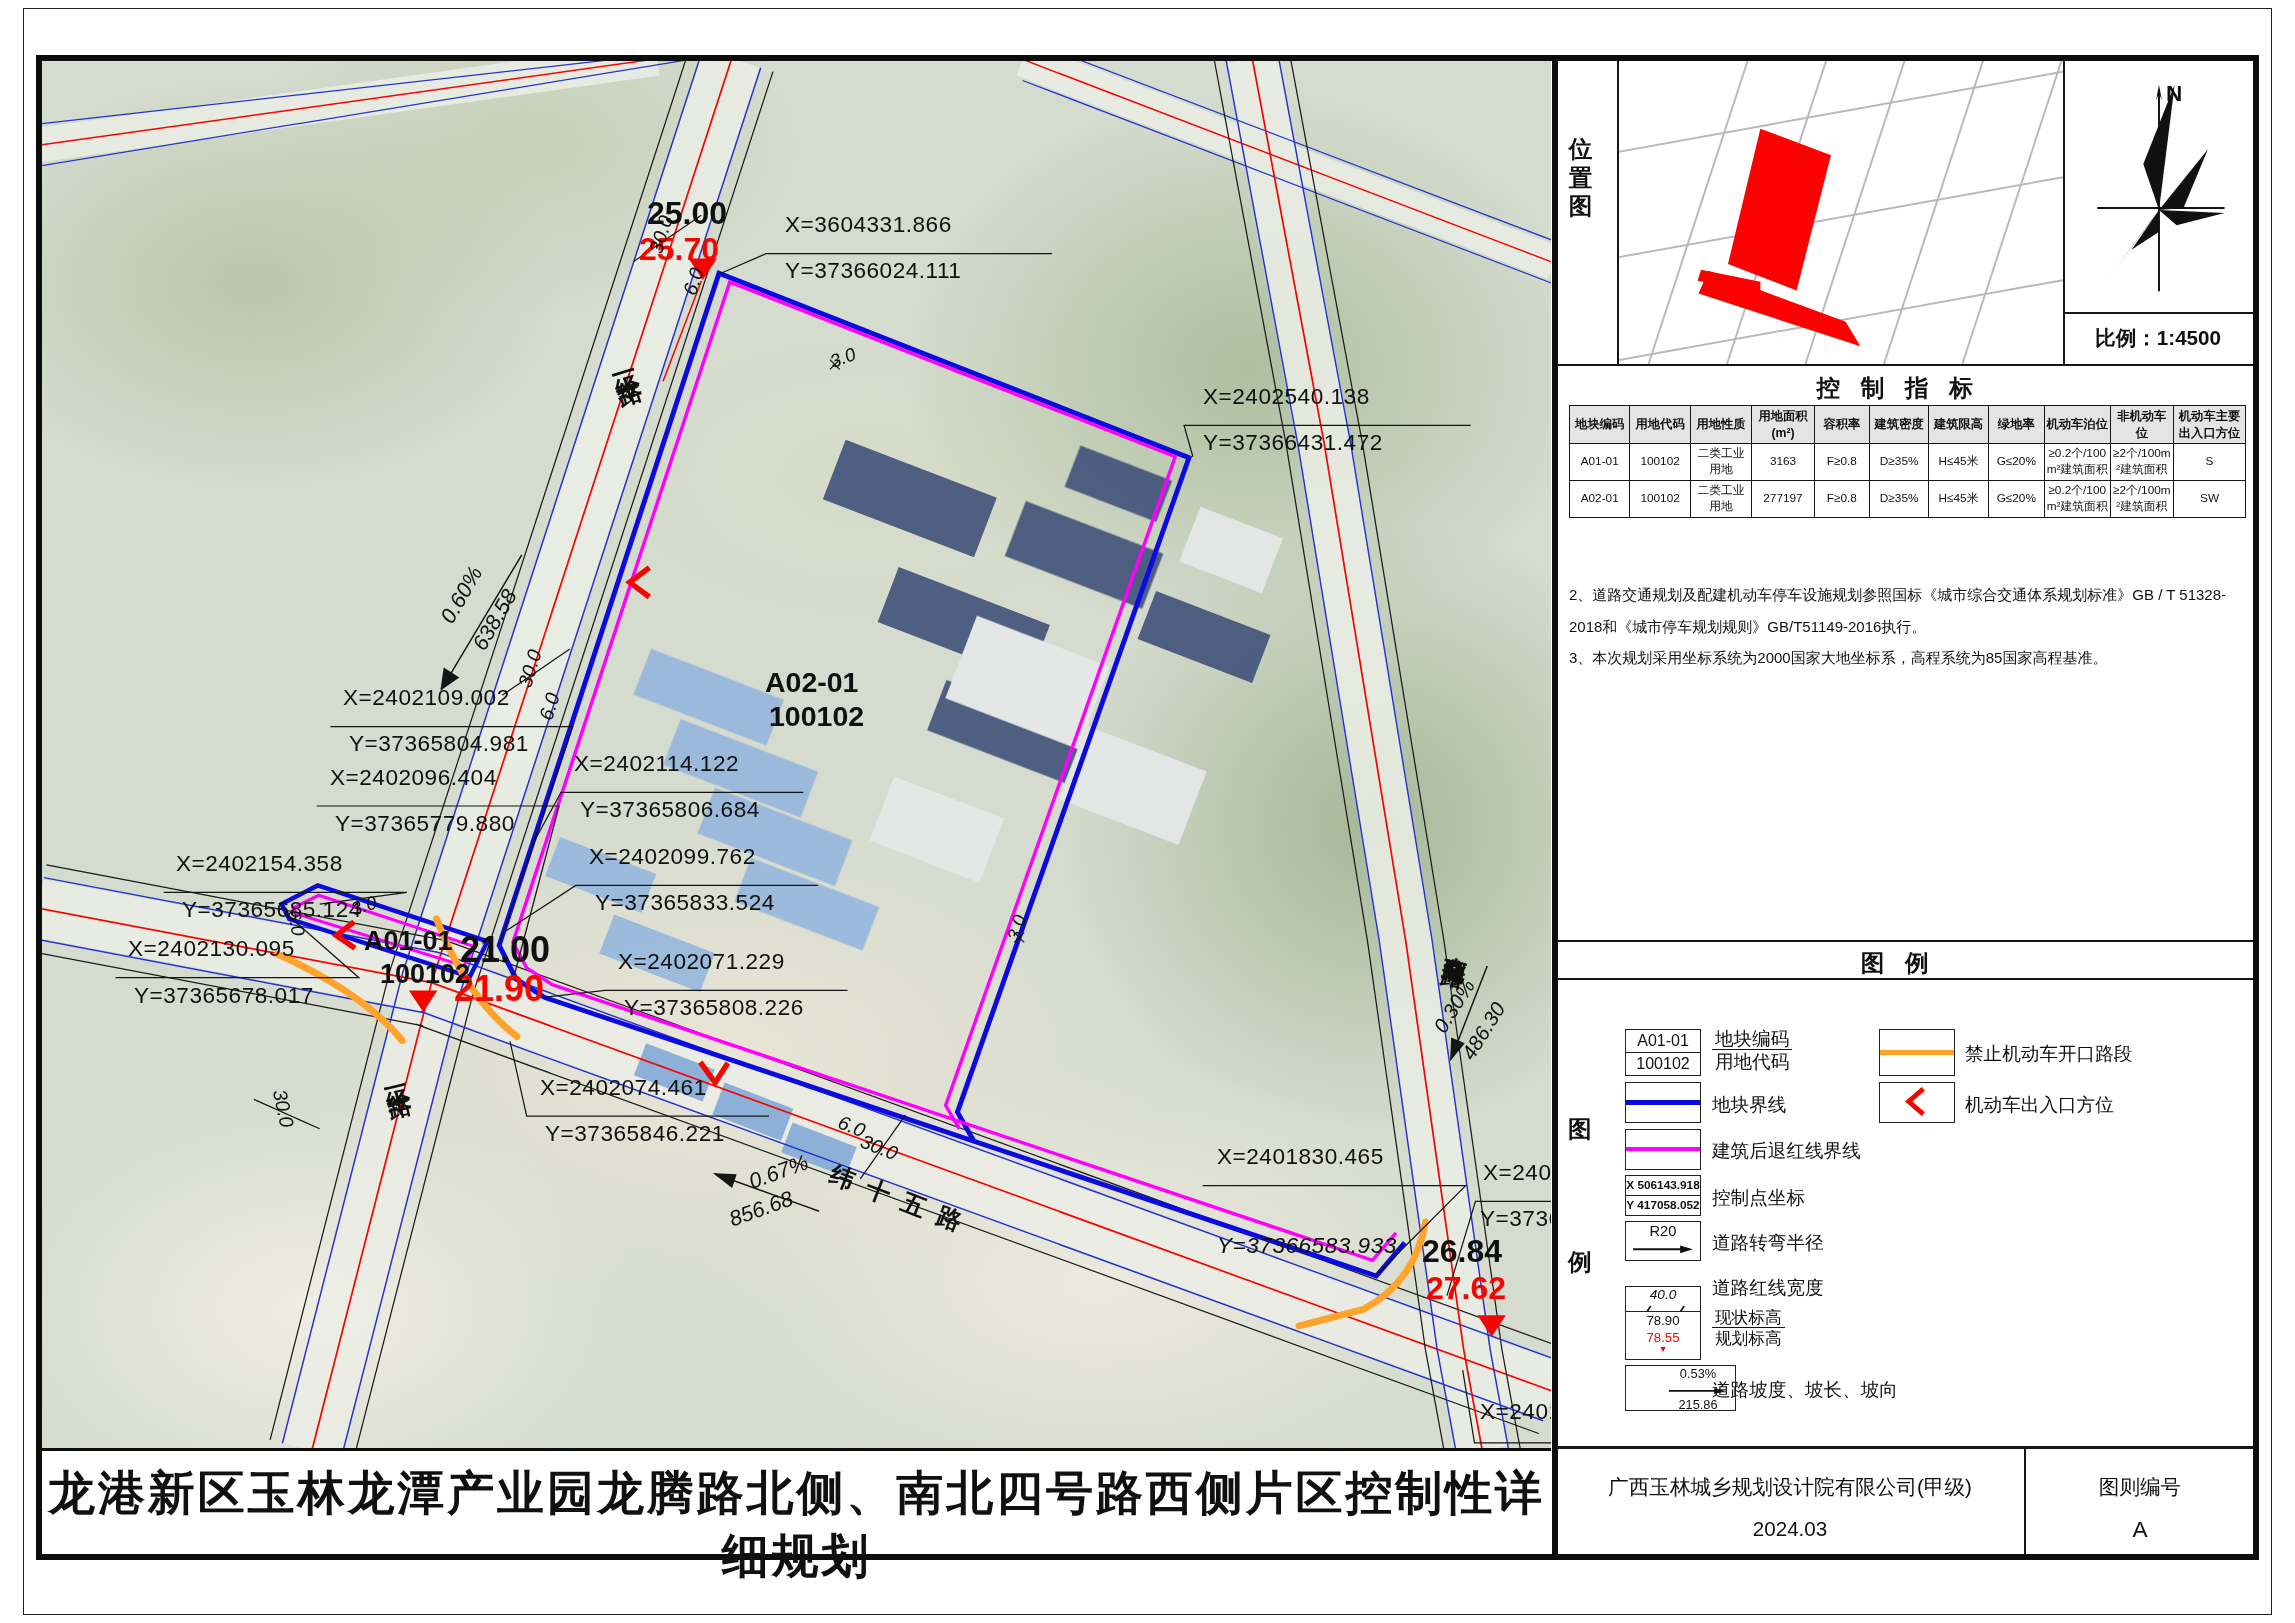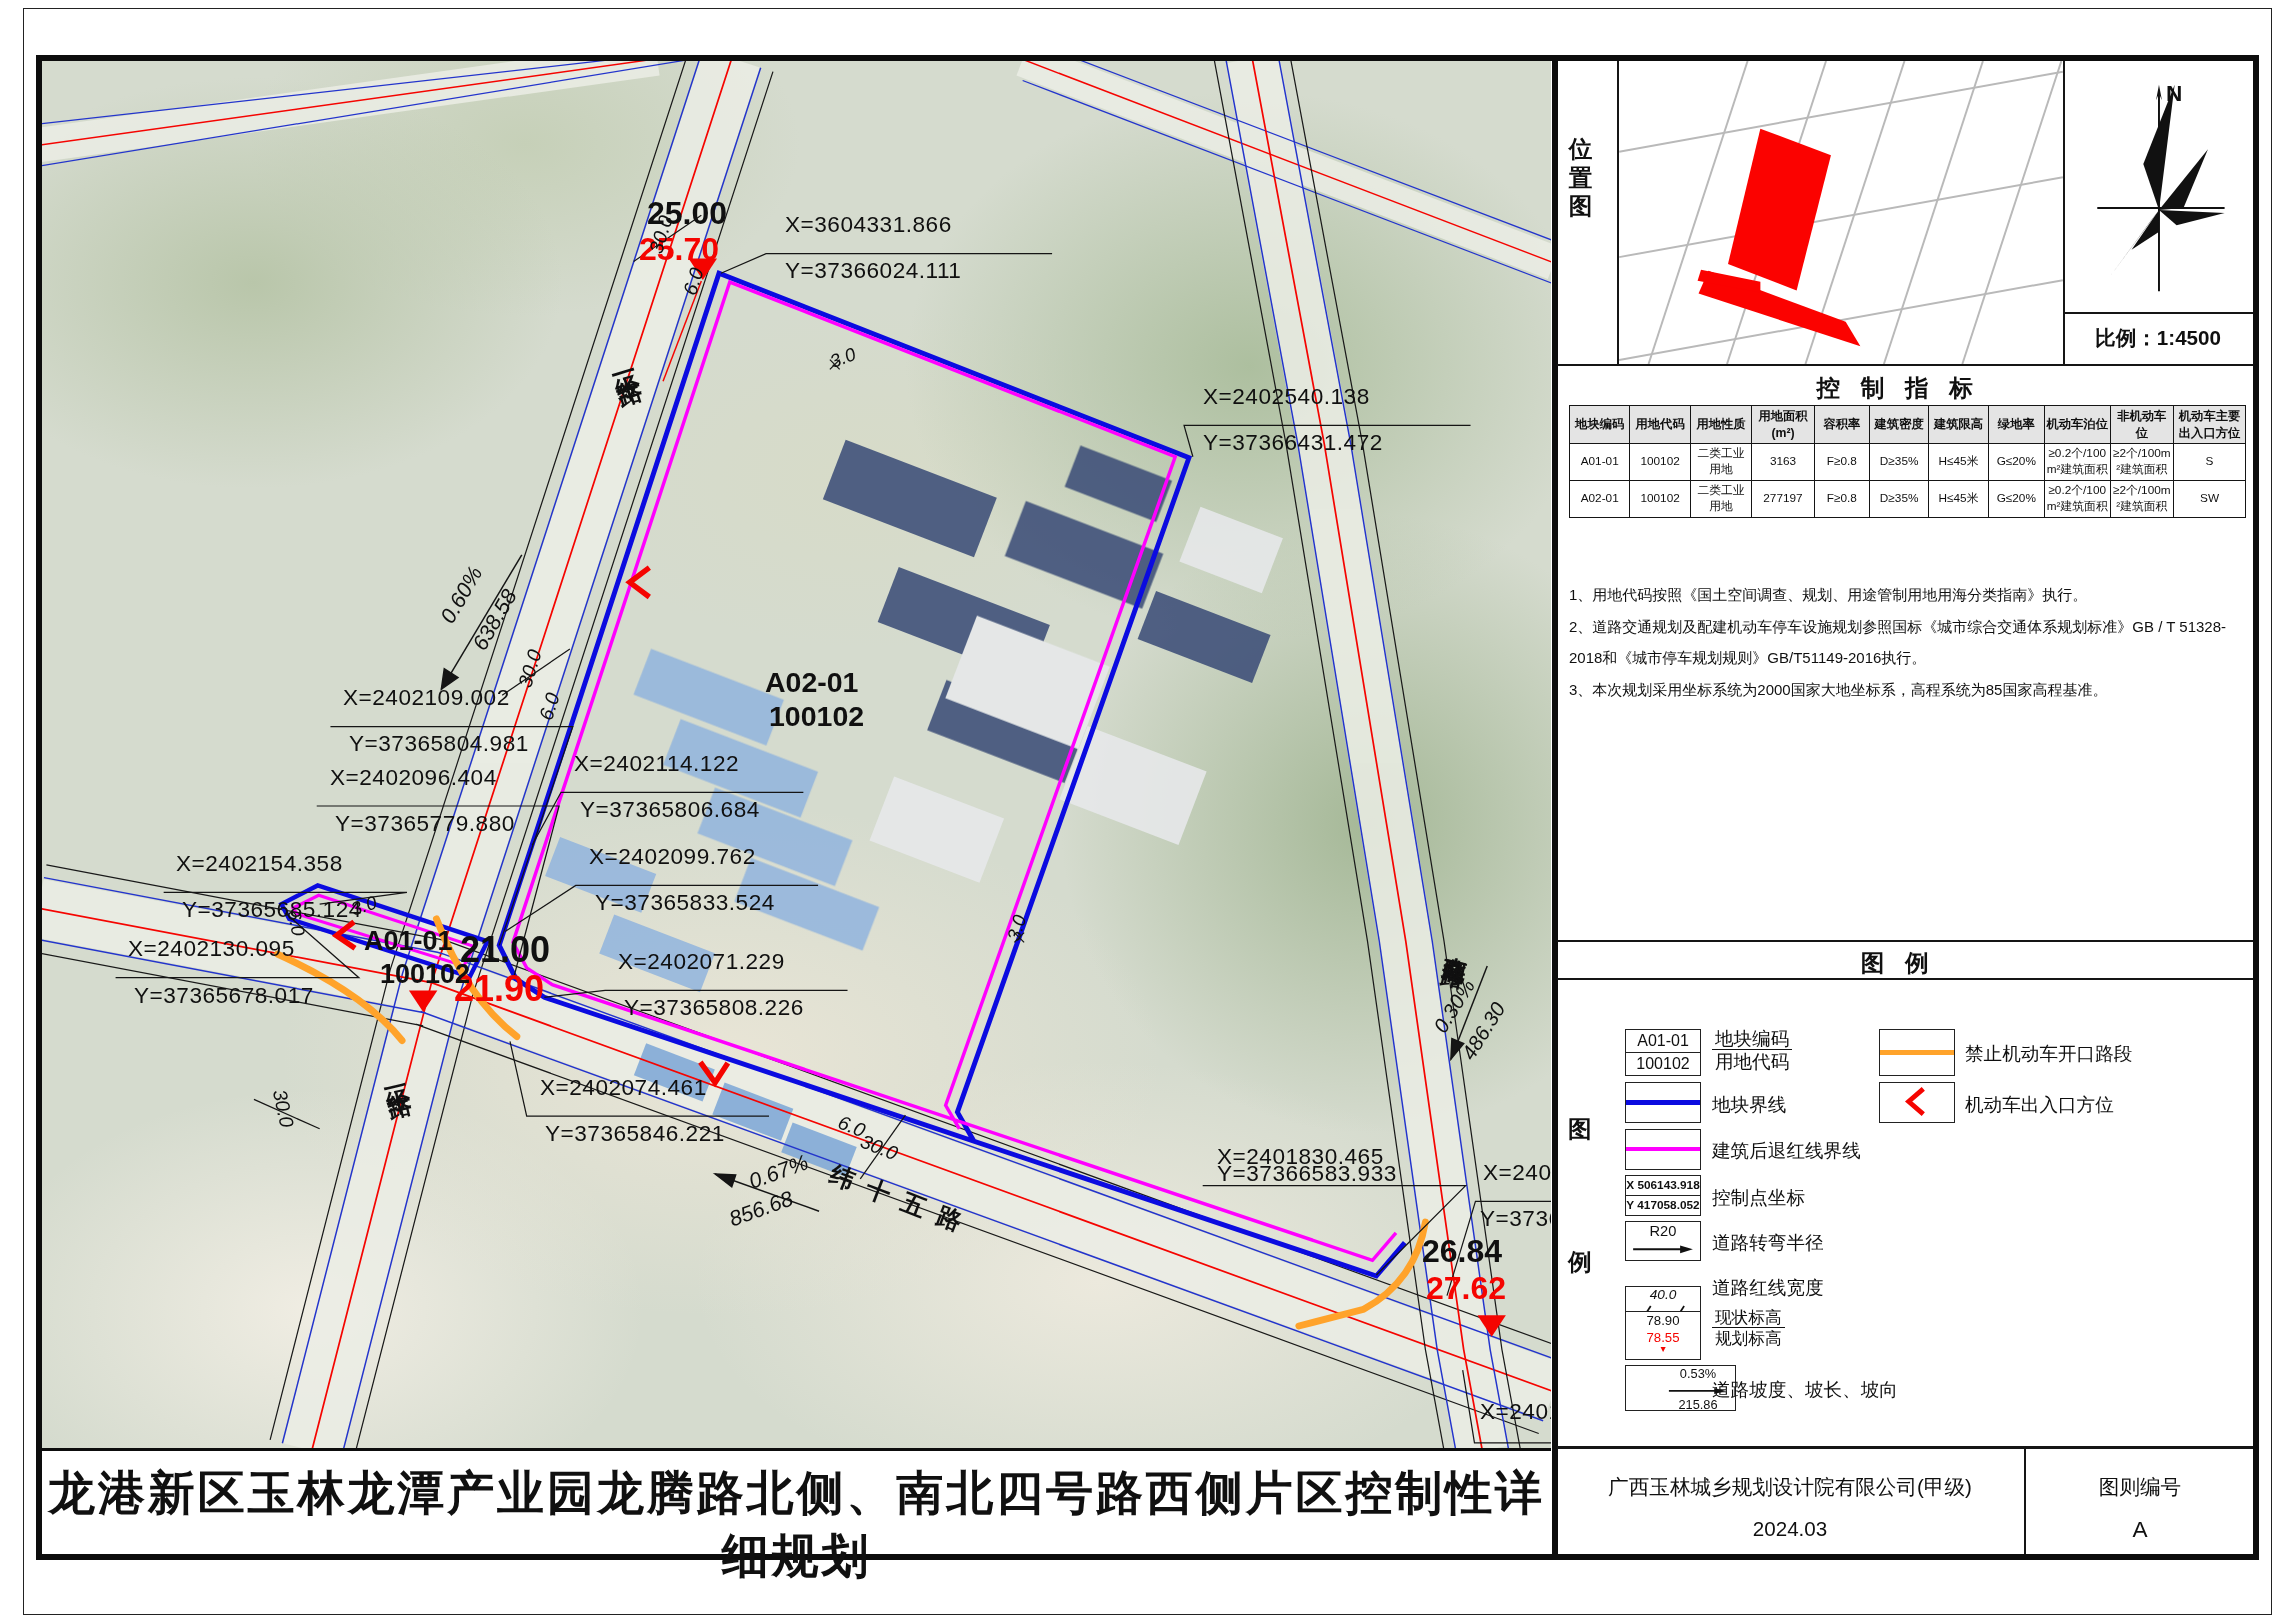--- a/index.html
+++ b/index.html
@@ -218,21 +218,21 @@
     <span class="mtxt coord" style="left:92px;top:922px;">Y=37365678.017</span>
     <span class="mtxt coord" style="left:532px;top:690px;">X=2402114.122</span>
     <span class="mtxt coord" style="left:538px;top:736px;">Y=37365806.684</span>
     <span class="mtxt coord" style="left:547px;top:783px;">X=2402099.762</span>
     <span class="mtxt coord" style="left:553px;top:829px;">Y=37365833.524</span>
     <span class="mtxt coord" style="left:576px;top:888px;">X=2402071.229</span>
     <span class="mtxt coord" style="left:582px;top:934px;">Y=37365808.226</span>
     <span class="mtxt coord" style="left:498px;top:1014px;">X=2402074.461</span>
     <span class="mtxt coord" style="left:503px;top:1060px;">Y=37365846.221</span>
     <span class="mtxt coord" style="left:1175px;top:1083px;">X=2401830.465</span>
-    <span class="mtxt coord" style="left:1175px;top:1100px;">Y=37366583.933</span>
+    <span class="mtxt coord" style="left:1175px;top:1172px;font-style:italic;">Y=37366583.933</span>
     <span class="mtxt coord" style="left:1441px;top:1099px;">X=2401846.301</span>
     <span class="mtxt coord" style="left:1438px;top:1145px;">Y=37366615.503</span>
     <span class="mtxt coord" style="left:1438px;top:1338px;">X=2401802.119</span>
     <span class="mtxt coord" style="left:1441px;top:1384px;">Y=37366621.869</span>
 
     <span class="mtxt" style="left:322px;top:865px;font-size:27px;font-weight:bold;">A01-01</span>
     <span class="mtxt" style="left:338px;top:898px;font-size:27px;font-weight:bold;">100102</span>
     <span class="mtxt" style="left:723px;top:605px;font-size:28.5px;font-weight:bold;">A02-01</span>
     <span class="mtxt" style="left:727px;top:639px;font-size:28.5px;font-weight:bold;">100102</span>
 
@@ -358,21 +358,20 @@
             <td>G≤20%</td>
         <td>≥0.2个/100m²建筑面积</td>
             <td>≥2个/100m²建筑面积</td>
         <td>SW</td>
       </tr>
     </tbody>
       </table>
   </div>
 
   <div class="notes" style="left:1569px;top:579px;">
-    <div>1、用地代码按照《国土空间调查、规划、用途管制用地用海分类指南》执行。</div>
     <div>2、道路交通规划及配建机动车停车设施规划参照国标《城市综合交通体系规划标准》GB / T 51328-2018和《城市停车规划规则》GB/T51149-2016执行。</div>
     <div>3、本次规划采用坐标系统为2000国家大地坐标系，高程系统为85国家高程基准。</div>
   </div>
 
   <div class="rp-line" style="left:1557px;top:940px;width:696px;height:2px;"></div>
   <div class="sec-title" style="left:1557px;top:947px;width:696px;">图例</div>
   <div class="rp-line" style="left:1557px;top:978px;width:696px;height:2px;"></div>
 
   <span class="abs" style="left:1568px;top:1113px;font-size:23.6px;font-weight:bold;">图</span>
   <span class="abs" style="left:1568px;top:1246px;font-size:23.6px;font-weight:bold;">例</span>

